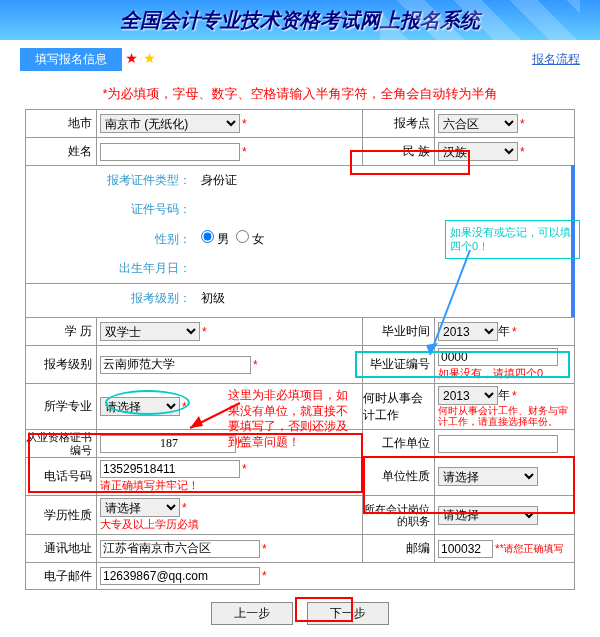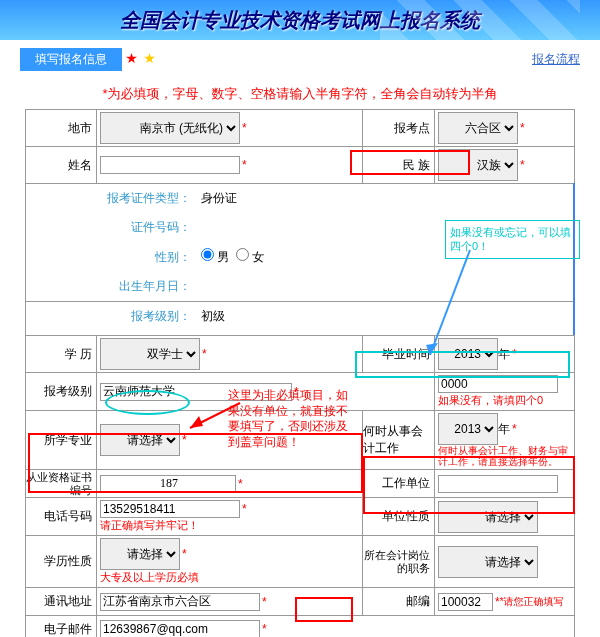--- a/index.html
+++ b/index.html
@@ -94,23 +94,22 @@
     }
     
     input[type="text"] {
       border: 1px solid #999;
       height: 18px;
       padding: 0 2px;
       font-size: 12px;
     }
     select {
       border: 1px solid #999;
-      height: 32px;
-      font-size: 12px;
-      text-align: right;
+      height: 19px;
+      font-size: 12px;
     }
     .asterisk { color: #ff0000; margin-left: 2px; }
     
     .center-section {
       border-top: 1px solid #999;
       padding: 6px 0 6px 25px;
       display: flex;
       align-items: center;
     }
     .center-section.no-border { border-top: none; }
@@ -178,21 +177,21 @@
     <input type="text" style="width: 140px;" value="">
     <span class="asterisk">*</span>
   </div>
   <div class="form-cell-label-r">民 族</div>
   <div class="form-cell-value" style="width:140px;flex:none">
     <select style="width:80px"><option>汉族</option></select>
     <span class="asterisk">*</span>
   </div>
 </div>
 
-<div style="border-left:1px solid #999;border-right:2px solid #3b82f6">
+<div style="border-left:1px solid #999;border-right:4px solid #3b82f6">
 <div class="center-section">
   <span class="blue-label">报考证件类型：</span>
   <span>身份证</span>
 </div>
 <div class="center-section no-border">
   <span class="blue-label">证件号码：</span>
   <span></span>
 </div>
 <div class="center-section no-border">
   <span class="blue-label">性别：</span>
@@ -220,23 +219,24 @@
   <div class="form-cell-value" style="width:140px;flex:none">
     <select style="width:60px"><option>2013</option></select>
     <span>年</span>
     <span class="asterisk">*</span>
   </div>
 </div>
 
 <div class="form-row">
   <div class="form-cell-label">报考级别</div>
   <div class="form-cell-value">
-    <input type="text" style="width: 192px;" value="云南师范大学">
-    <span class="asterisk">*</span>
-  </div>
+    <input type="text" style="width: 151px;" value="云南师范大学">
+    <span class="asterisk">*</span>
+  </div>
+  <div class="form-cell-label-r">毕业证编号</div>
   <div class="form-cell-value" style="width:140px;flex:none;flex-wrap:wrap">
     <input type="text" style="width: 120px;" value="0000">
     <span class="red-tip">如果没有，请填四个0</span>
   </div>
 </div>
 
 <div class="form-row" style="min-height:44px">
   <div class="form-cell-label">所学专业</div>
   <div class="form-cell-value">
     <select style="width:80px"><option>请选择</option></select>

